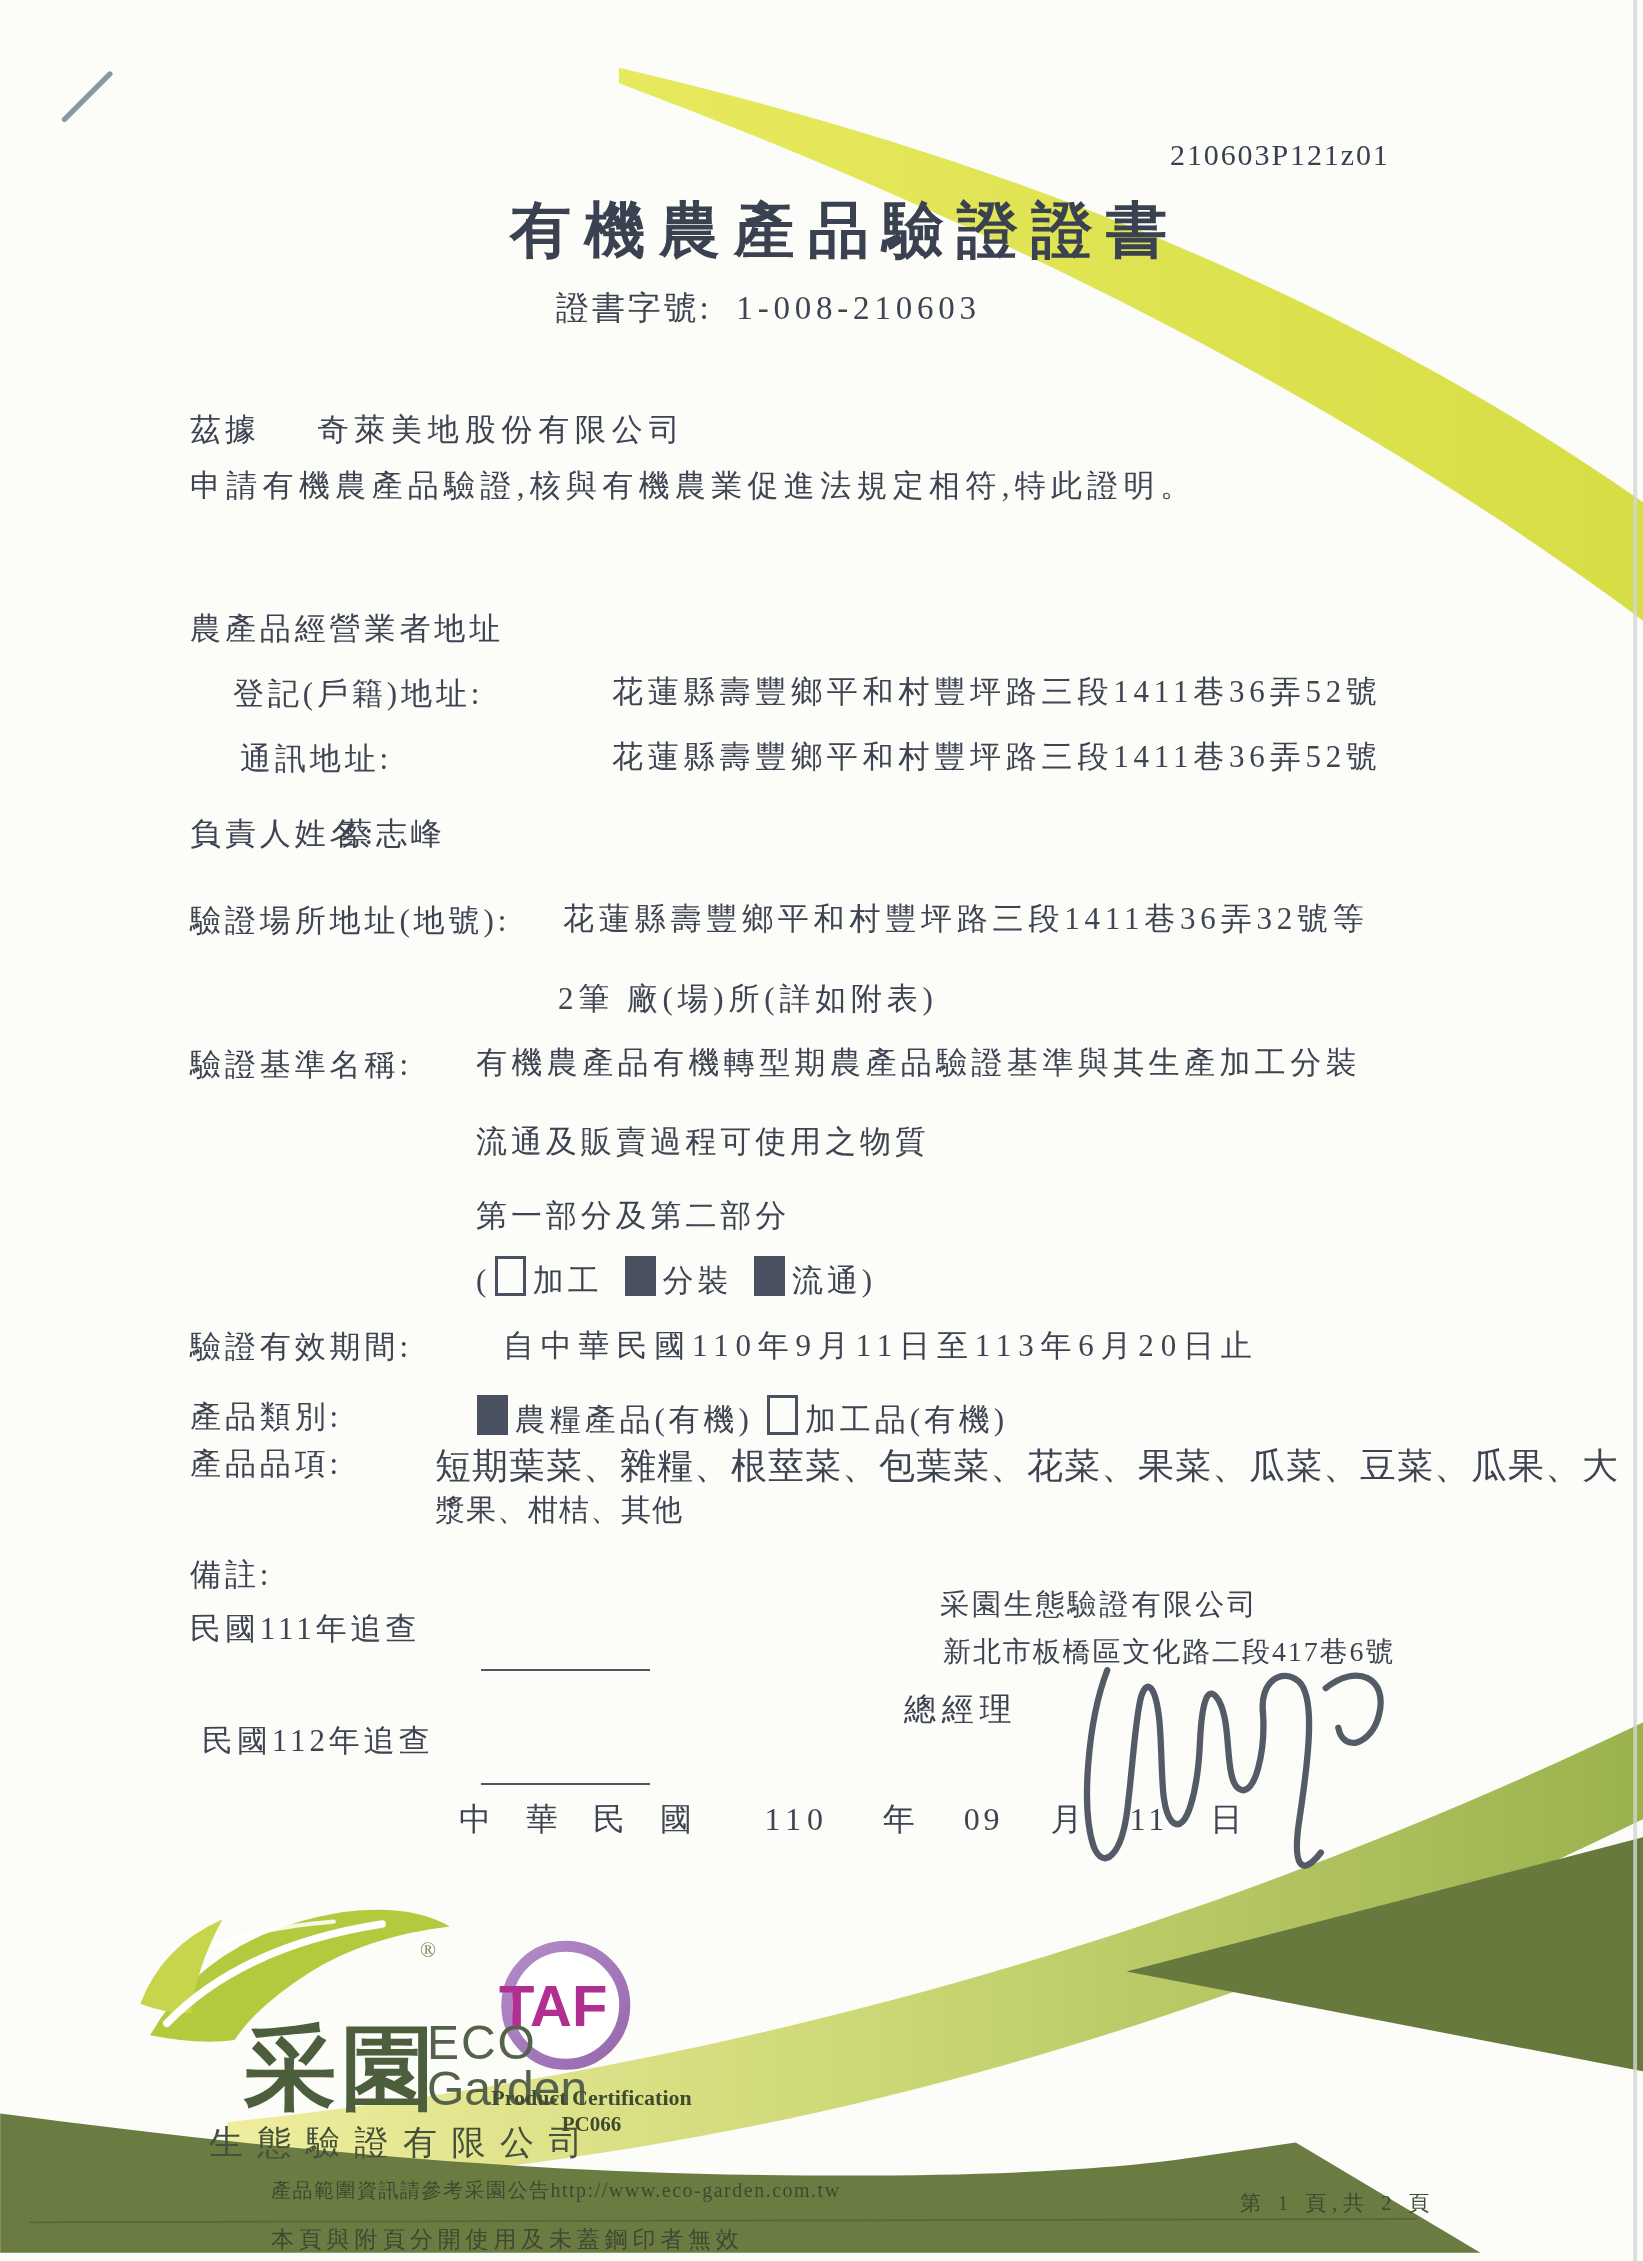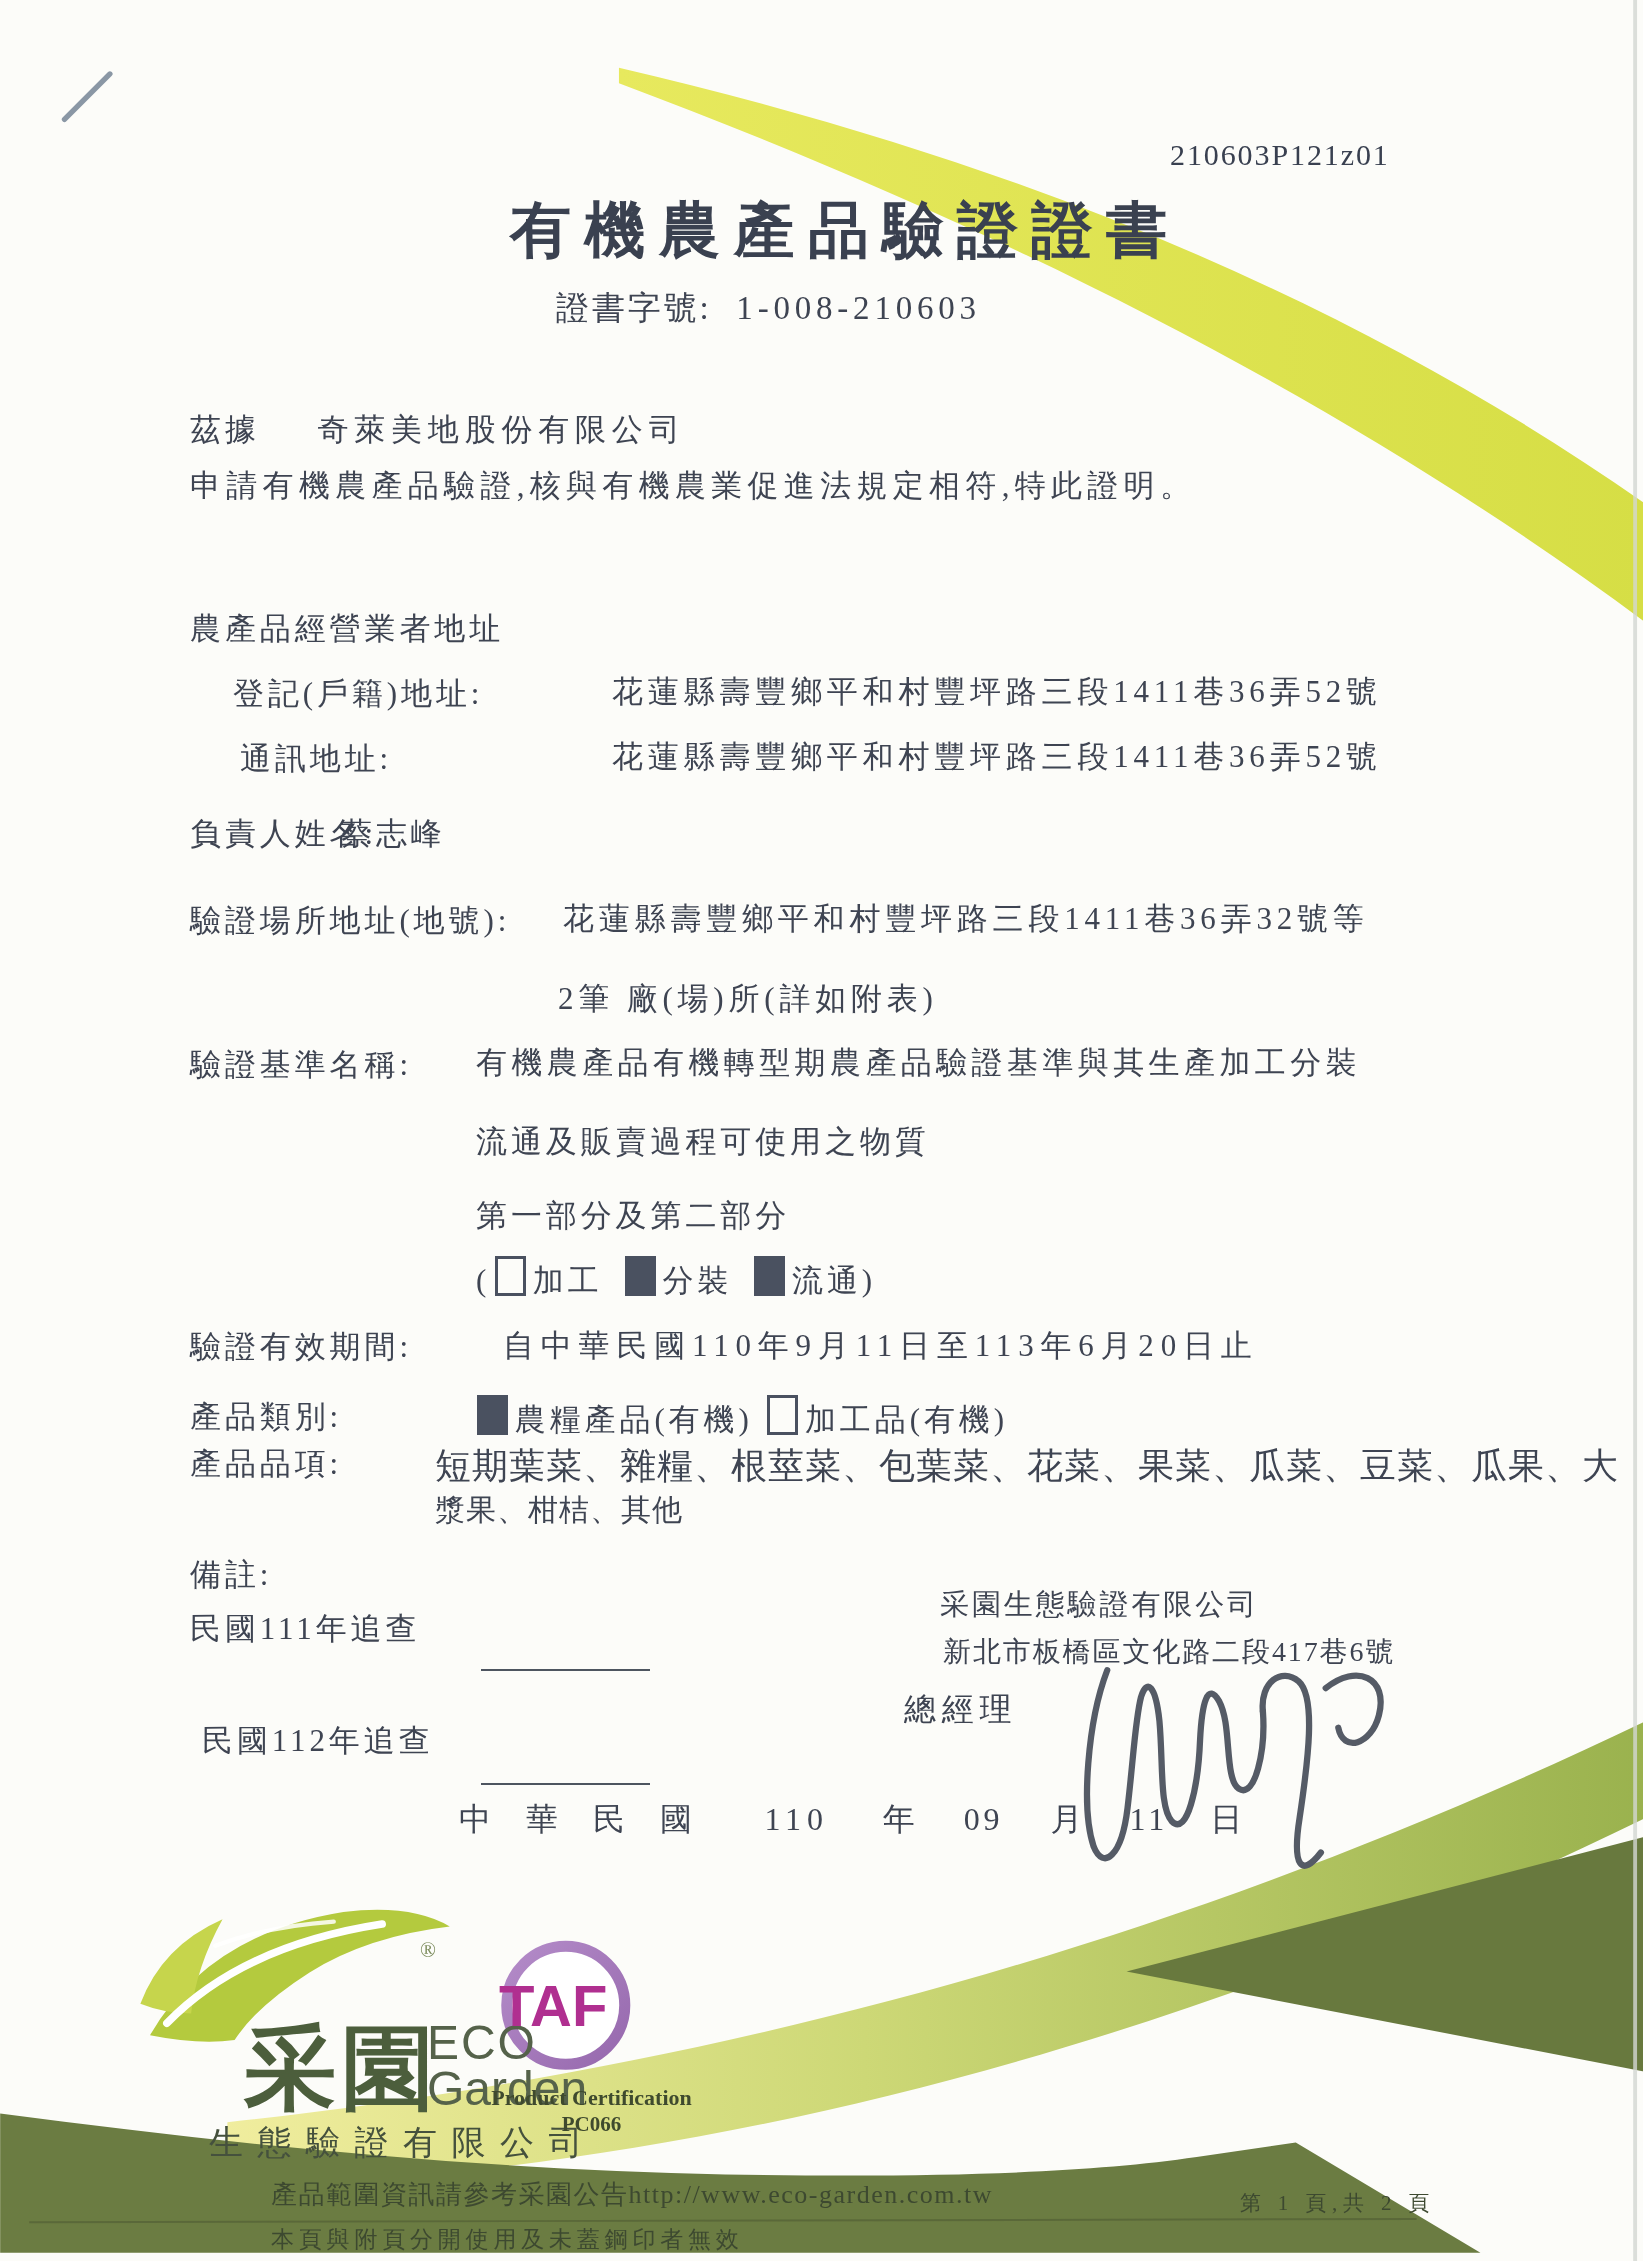--- a/index.html
+++ b/index.html
@@ -144,16 +144,16 @@
 <div class="abs" style="left:420px;top:1938px;font-size:21px;color:#7a8a5a;">®</div>
 <div class="abs" style="left:244px;top:2007px;font-size:92px;font-weight:700;letter-spacing:5.8px;color:#4c5e3c;">采園</div>
 <div class="abs footer-sans" style="left:427px;top:2015px;font-size:48px;color:#55624a;letter-spacing:1.9px;">ECO</div>
 <div class="abs footer-sans" style="left:427px;top:2061px;font-size:48px;color:#55624a;">Garden</div>
 <div class="abs" style="left:209px;top:2120px;font-size:34px;letter-spacing:14.5px;color:#45513d;">生態驗證有限公司</div>
 
 <div class="abs footer-sans" style="left:499px;top:1972px;font-size:58px;font-weight:800;color:#b02f90;letter-spacing:0px;">TAF</div>
 <div class="abs" style="left:490px;top:2085px;width:203px;text-align:center;font-size:22px;font-weight:700;color:#3f4a2e;white-space:nowrap;">Product Certification</div>
 <div class="abs" style="left:490px;top:2112px;width:203px;text-align:center;font-size:21px;font-weight:700;color:#3f4a2e;">PC066</div>
 
-<div class="abs olive-text" style="left:271px;top:2177px;font-size:26px;letter-spacing:1.5px;">產品範圍資訊請參考采園公告http://www.eco-garden.com.tw</div>
+<div class="abs olive-text" style="left:271px;top:2177px;font-size:20px;letter-spacing:1.5px;">產品範圍資訊請參考采園公告http://www.eco-garden.com.tw</div>
 <div class="abs olive-text" style="left:271px;top:2224px;font-size:23px;letter-spacing:4.8px;">本頁與附頁分開使用及未蓋鋼印者無效</div>
 <div class="abs olive-text" style="left:1240px;top:2189px;font-size:21px;letter-spacing:5.8px;">第 1 頁,共 2 頁</div>
 
 
 </body></html>

